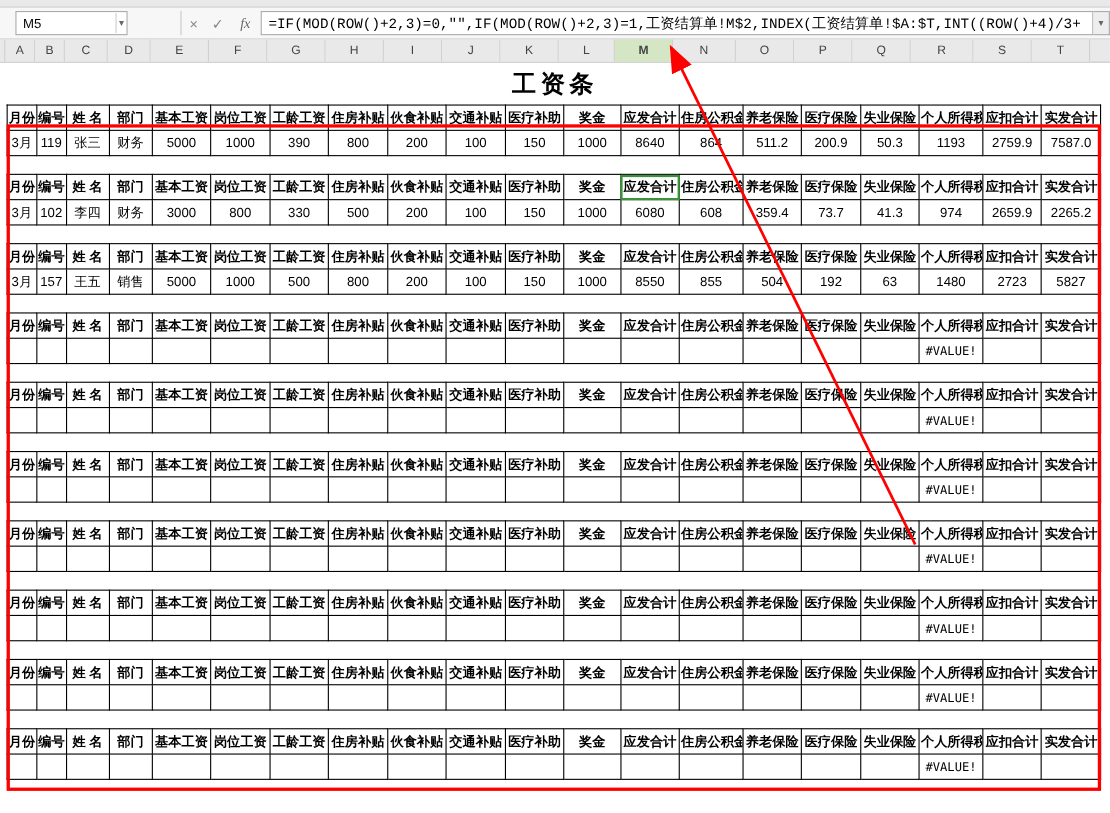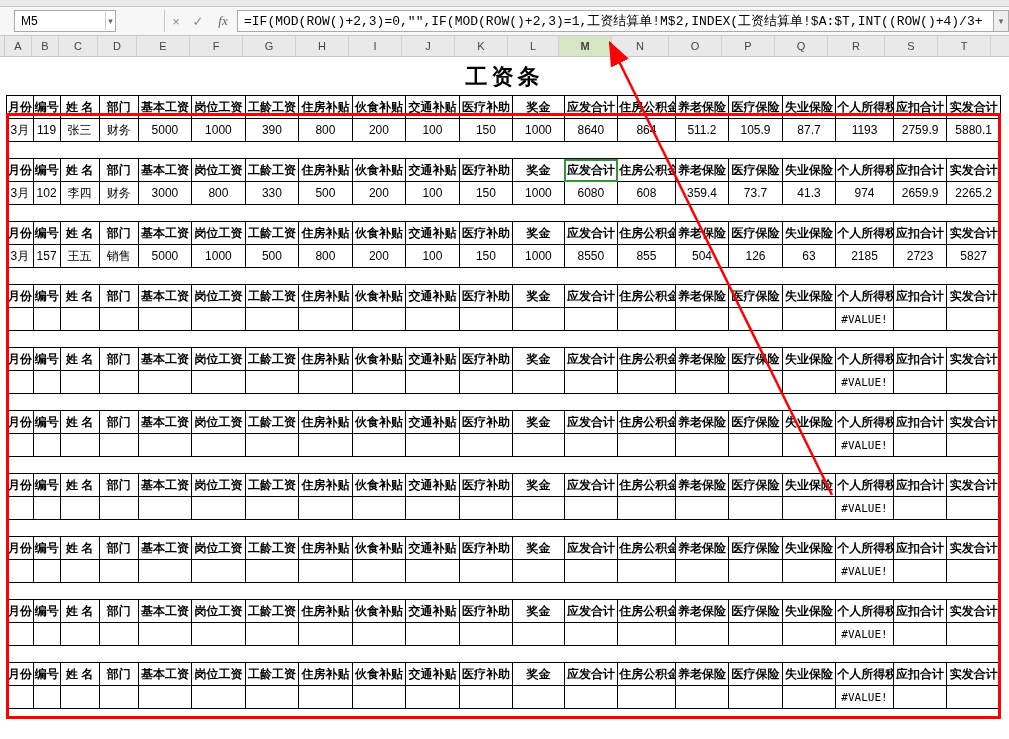--- a/index.html
+++ b/index.html
@@ -309,25 +309,25 @@
             <td>1000</td>
             <td>390</td>
             <td>800</td>
             <td>200</td>
             <td>100</td>
             <td>150</td>
             <td>1000</td>
             <td>8640</td>
             <td>864</td>
             <td>511.2</td>
-            <td>105.9</td>
-            <td>87.7</td>
+            <td>200.9</td>
+            <td>50.3</td>
             <td>1193</td>
             <td>2759.9</td>
-            <td>5880.1</td>
+            <td>7587.0</td>
           </tr>
         </tbody>
       </table>
       <div class="gap"></div>
       <table class="slip">
         <colgroup>
           <col style="width:26px">
           <col style="width:26px">
           <col style="width:38px">
           <col style="width:38px">
@@ -451,23 +451,23 @@
             <td>1000</td>
             <td>500</td>
             <td>800</td>
             <td>200</td>
             <td>100</td>
             <td>150</td>
             <td>1000</td>
             <td>8550</td>
             <td>855</td>
             <td>504</td>
-            <td>126</td>
+            <td>192</td>
             <td>63</td>
-            <td>2185</td>
+            <td>1480</td>
             <td>2723</td>
             <td>5827</td>
           </tr>
         </tbody>
       </table>
       <div class="gap"></div>
       <table class="slip">
         <colgroup>
           <col style="width:26px">
           <col style="width:26px">

